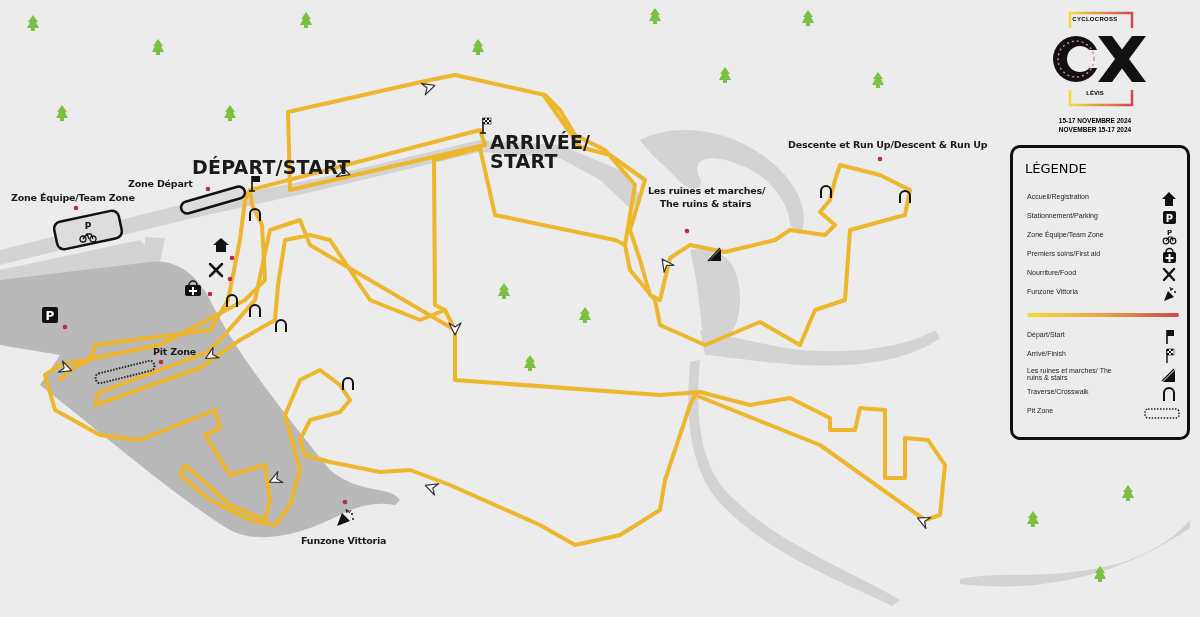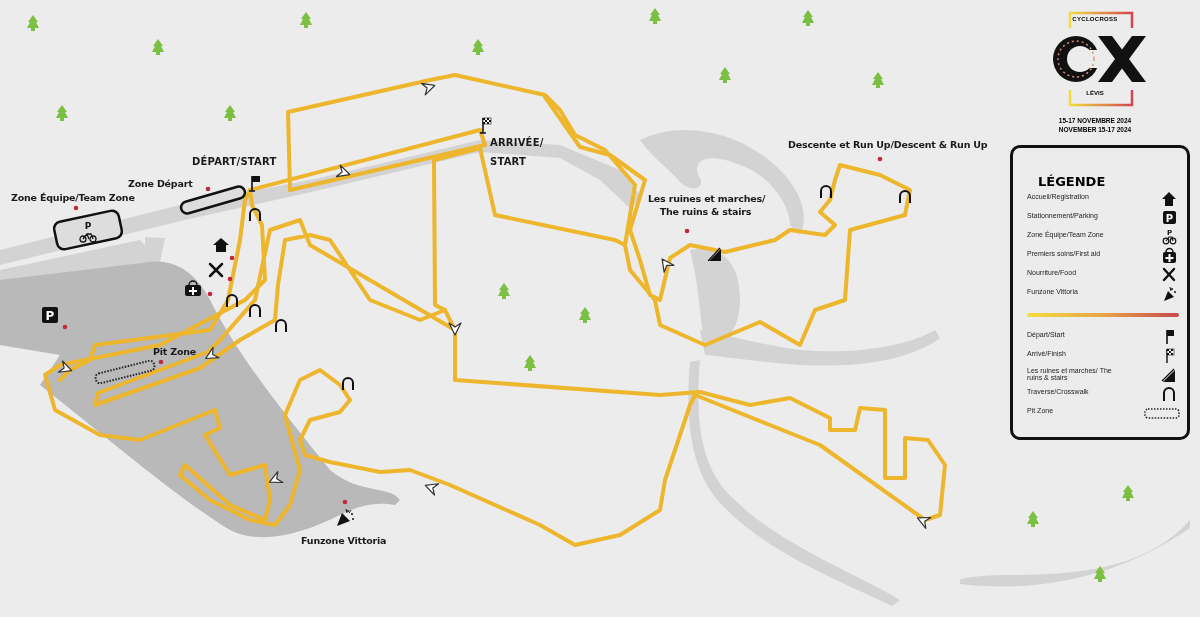--- a/index.html
+++ b/index.html
@@ -1,28 +1,28 @@
 <!DOCTYPE html>
 <html><head>
 <meta charset="utf-8">
 <style>
   html,body{margin:0;padding:0;}
   body{width:1200px;height:617px;overflow:hidden;background:#ececec;font-family:"Liberation Sans","DejaVu Sans",sans-serif;position:relative;}
   #map{position:absolute;left:0;top:0;width:1200px;height:617px;}
   .lbl{position:absolute;font-weight:bold;color:#1a1a1a;white-space:nowrap;font-family:"DejaVu Sans","Liberation Sans",sans-serif;}
   .lbl.sm{font-size:9.5px;letter-spacing:-0.2px;}
-  .lbl.big{font-size:10px;letter-spacing:0.2px;}
+  .lbl.big{font-size:19px;letter-spacing:0.2px;}
   .lbl.center{text-align:center;}
   .logo{position:absolute;left:1040px;top:10px;width:110px;height:128px;}
   .logo .t1{position:absolute;left:0;top:6px;width:100%;text-align:center;font-size:6px;font-weight:bold;letter-spacing:0.3px;}
   .logo .t2{position:absolute;left:0;top:80px;width:100%;text-align:center;font-size:6px;font-weight:bold;}
   .logo .d1,.logo .d2{position:absolute;left:0;width:100%;text-align:center;font-size:6.5px;font-weight:bold;}
   .logo .d1{top:107px;} .logo .d2{top:116px;}
   .legend{position:absolute;left:1010px;top:145px;width:180px;height:295px;border:3px solid #111;border-radius:10px;box-sizing:border-box;background:#ececec;}
-  .legend h3{margin:13px;position:absolute;left:12px;top:13px;font-size:13px;font-weight:bold;font-family:"DejaVu Sans",sans-serif;}
+  .legend h3{margin:0;position:absolute;left:12px;top:13px;font-size:13px;font-weight:normal;font-family:"DejaVu Sans",sans-serif;}
   .legend .row{position:absolute;left:14px;width:150px;height:18px;}
   .legend .row .txt{position:absolute;left:0;top:3px;font-size:7px;color:#222;line-height:7px;}
   .legend .row .ico{position:absolute;right:0;top:0;width:24px;height:18px;}
   .legend .grad{position:absolute;left:14px;top:165px;width:152px;height:4px;border-radius:2px;background:linear-gradient(90deg,#f2dd3c,#e9a447,#c8484e);}
 </style>
 </head>
 <body>
 
 <svg id="map" viewBox="0 0 1200 617" xmlns="http://www.w3.org/2000/svg">
   <defs>
@@ -183,21 +183,21 @@
 
 <div class="lbl big" style="left:192px;top:156px;">DÉPART/START</div>
 <div class="lbl sm" style="left:128px;top:178px;">Zone Départ</div>
 <div class="lbl sm" style="left:11px;top:192px;">Zone Équipe/Team Zone</div>
 <div class="lbl big" style="left:490px;top:133px;line-height:19px;">
   <div>ARRIVÉE/</div>
   <div>START</div>
 </div>
 <div class="lbl sm" style="left:153px;top:346px;">Pit Zone</div>
 <div class="lbl sm" style="left:301px;top:535px;">Funzone Vittoria</div>
-<div class="lbl sm center" style="left:648px;top:192px;width:115px;line-height:13px;">
+<div class="lbl sm center" style="left:648px;top:184px;width:115px;line-height:13px;">
   <div>Les ruines et marches/</div>
   <div>The ruins &amp; stairs</div>
 </div>
 <div class="lbl sm" style="left:788px;top:139px;">Descente et Run Up/Descent &amp; Run Up</div>
 
 <div class="logo">
   <svg width="110" height="128" style="position:absolute;left:0;top:0">
     <defs>
         <linearGradient id="fr" x1="0" x2="1">
           <stop offset="0" stop-color="#f2dd3c"></stop>

